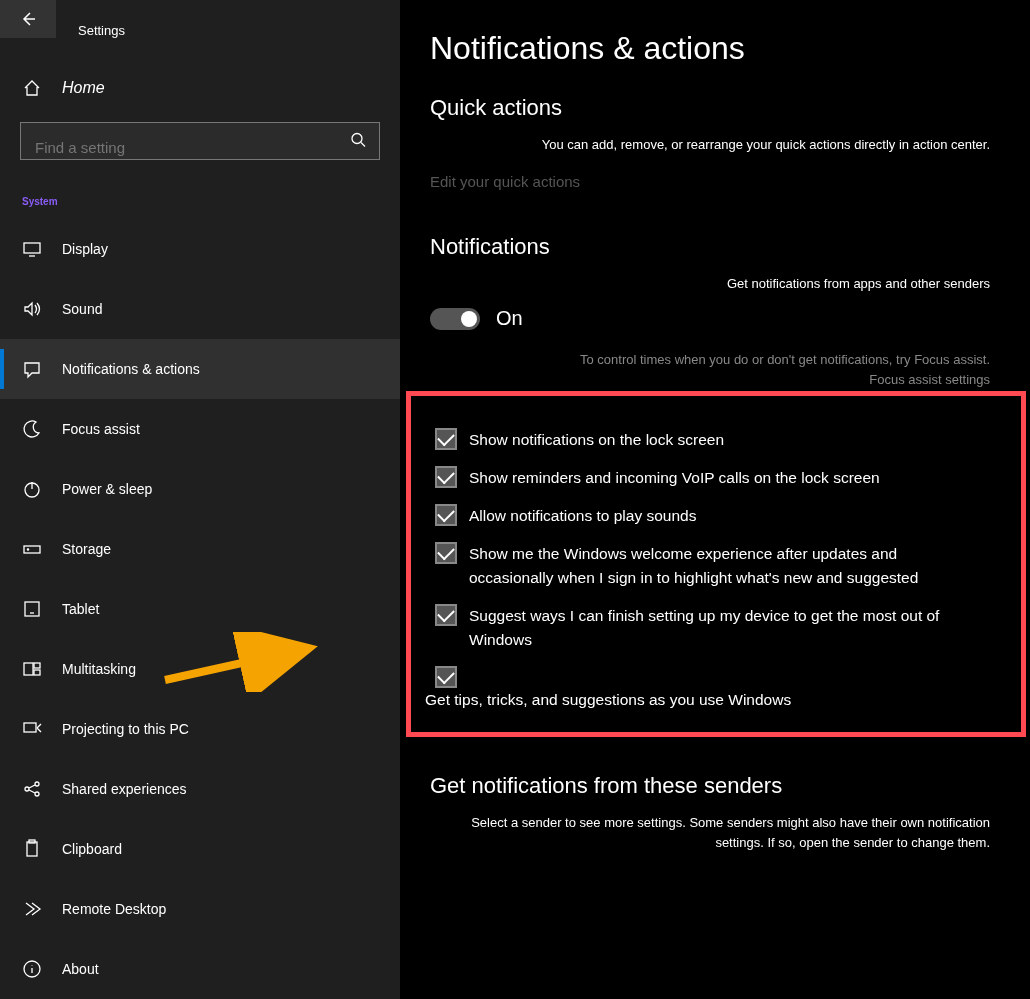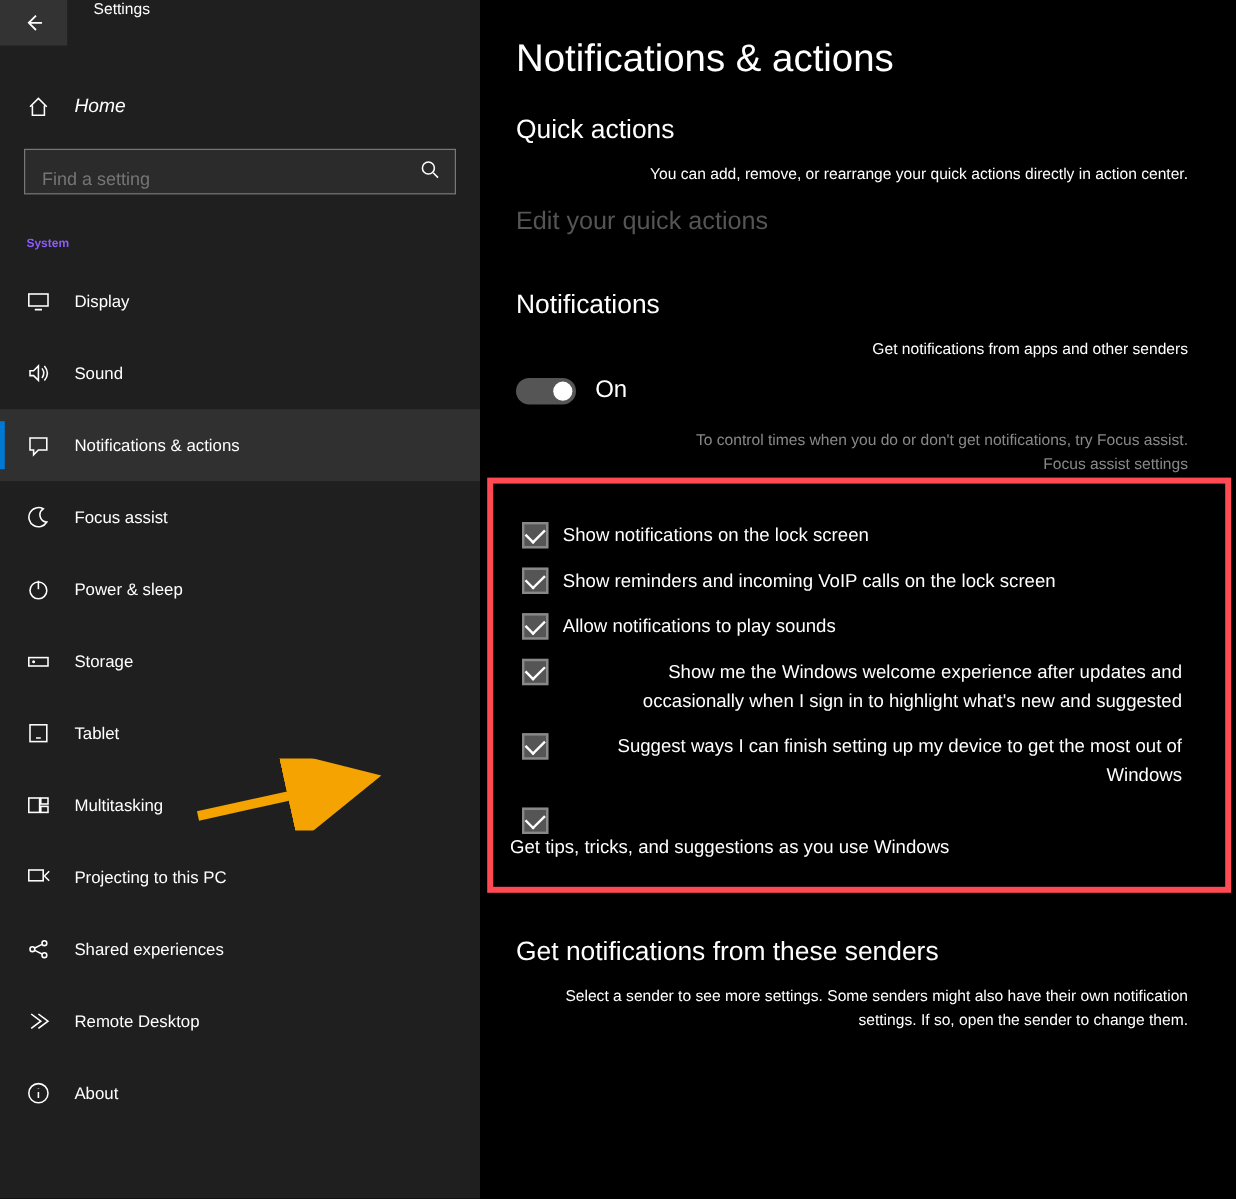--- a/index.html
+++ b/index.html
@@ -17,21 +17,21 @@
   .sidebar {
     width: 400px;
     background: #1f1f1f;
     display: flex;
     flex-direction: column;
     position: relative;
   }
   .titlebar {
     height: 38px;
     display: flex;
-    align-items: flex-start;
+    align-items: flex-end;
   }
   .back-btn {
     width: 56px;
     height: 38px;
     background: #333333;
     display: flex;
     align-items: center;
     justify-content: center;
     cursor: pointer;
   }
@@ -131,21 +131,21 @@
   }
   .body-text {
     font-size: 13px;
     line-height: 1.5;
     color: #fff;
     max-width: 560px;
     text-align: right;
   }
   .link-text {
     color: #555;
-    font-size: 21px;
+    font-size: 15px;
     margin-top: 18px;
     margin-bottom: 4px;
     cursor: pointer;
     display: inline-block;
   }
   
   .toggle-row {
     display: flex;
     align-items: center;
     margin-top: 14px;
@@ -207,21 +207,20 @@
     width: 8px;
     height: 13px;
     border-right: 2.5px solid #fff;
     border-bottom: 2.5px solid #fff;
     transform: rotate(45deg);
   }
   .check-label {
     font-size: 15.5px;
     line-height: 1.55;
     color: #fff;
-    text-align: right;
   }
   
   .arrow-annotation {
     position: absolute;
     left: 160px;
     top: 632px;
     pointer-events: none;
   }
   .arrow-annotation svg { display:block; }
 </style>
@@ -344,20 +343,29 @@
     <li class="nav-item">
       <span class="icon">
           <svg class="glyph" width="20" height="20" viewBox="0 0 20 20">
             <circle cx="5" cy="10" r="2"></circle>
             <circle cx="15" cy="5" r="2"></circle>
             <circle cx="15" cy="15" r="2"></circle>
             <path d="M7 9 L13 6 M7 11 L13 14"></path>
           </svg>
         </span>
       <span class="label">Shared experiences</span>
+    </li>
+    <li class="nav-item">
+      <span class="icon">
+          <svg class="glyph" width="20" height="20" viewBox="0 0 20 20">
+            <rect x="5" y="3" width="10" height="14"></rect>
+            <rect x="7" y="1" width="6" height="3"></rect>
+          </svg>
+        </span>
+      <span class="label">Clipboard</span>
     </li>
     <li class="nav-item">
       <span class="icon">
           <svg class="glyph" width="20" height="20" viewBox="0 0 20 20">
             <path d="M4 4 L12 10 L4 16"></path>
             <path d="M10 4 L18 10 L10 16"></path>
           </svg>
         </span>
       <span class="label">Remote Desktop</span>
     </li>

